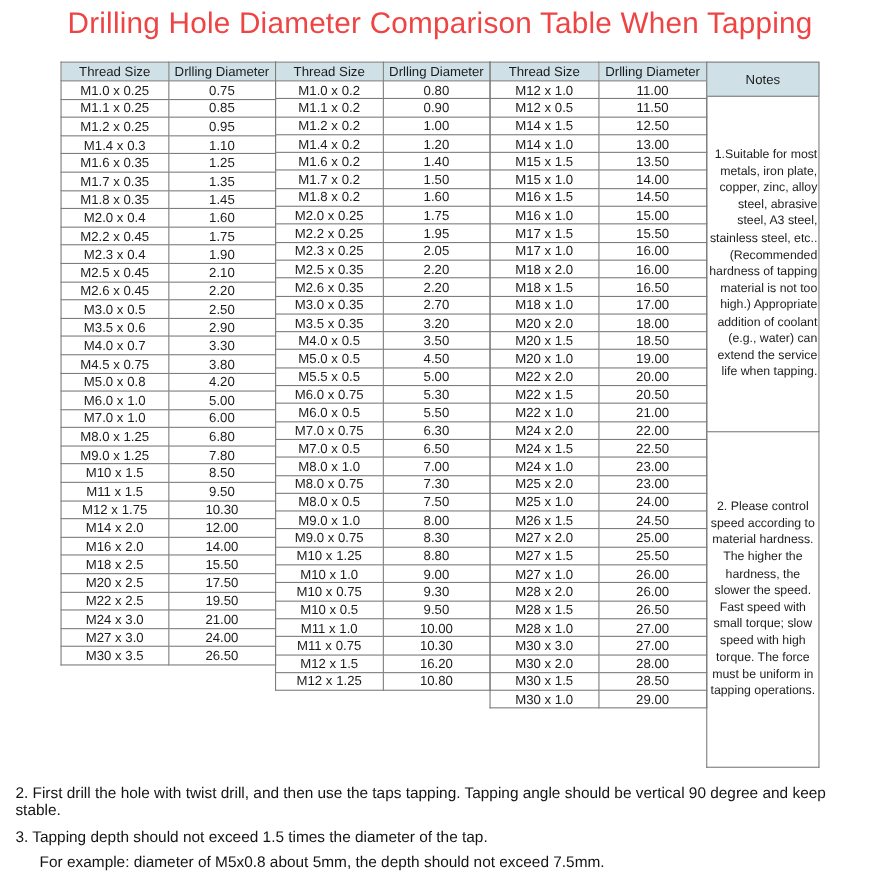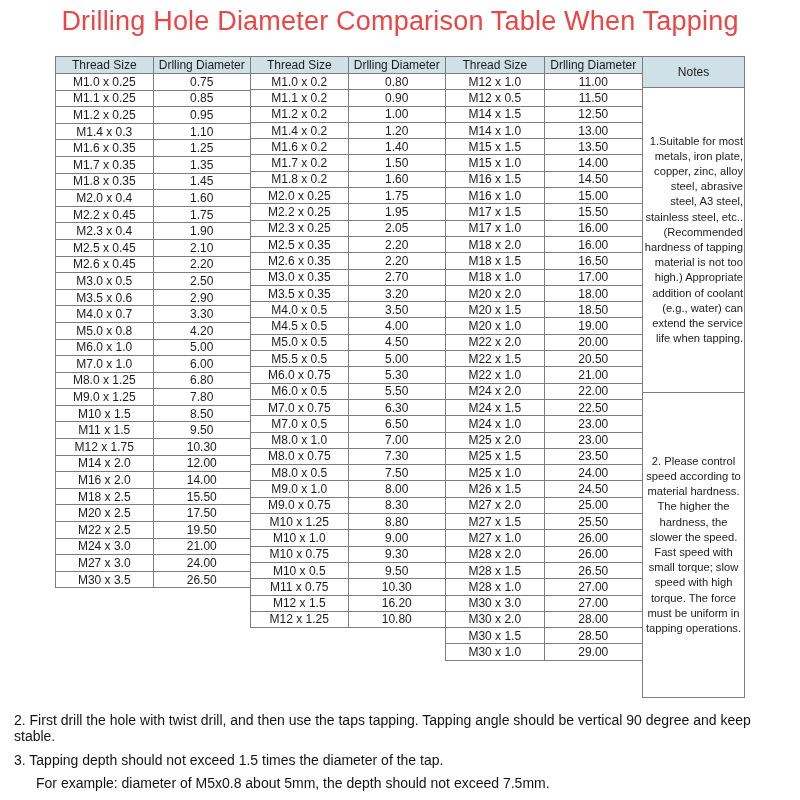--- a/index.html
+++ b/index.html
@@ -130,20 +130,24 @@
         </tr>
         <tr>
           <td>M3.5 x 0.6</td>
           <td>2.90</td>
         </tr>
         <tr>
           <td>M4.0 x 0.7</td>
           <td>3.30</td>
         </tr>
         <tr>
+          <td>M4.5 x 0.75</td>
+          <td>3.80</td>
+        </tr>
+        <tr>
           <td>M5.0 x 0.8</td>
           <td>4.20</td>
         </tr>
         <tr>
           <td>M6.0 x 1.0</td>
           <td>5.00</td>
         </tr>
         <tr>
           <td>M7.0 x 1.0</td>
           <td>6.00</td>
@@ -265,24 +269,20 @@
         </tr>
         <tr>
           <td>M3.5 x 0.35</td>
           <td>3.20</td>
         </tr>
         <tr>
           <td>M4.0 x 0.5</td>
           <td>3.50</td>
         </tr>
         <tr>
-          <td>M4.5 x 0.5</td>
-          <td>4.00</td>
-        </tr>
-        <tr>
           <td>M5.0 x 0.5</td>
           <td>4.50</td>
         </tr>
         <tr>
           <td>M5.5 x 0.5</td>
           <td>5.00</td>
         </tr>
         <tr>
           <td>M6.0 x 0.75</td>
           <td>5.30</td>
@@ -327,20 +327,24 @@
           <td>M10 x 1.0</td>
           <td>9.00</td>
         </tr>
         <tr>
           <td>M10 x 0.75</td>
           <td>9.30</td>
         </tr>
         <tr>
           <td>M10 x 0.5</td>
           <td>9.50</td>
+        </tr>
+        <tr>
+          <td>M11 x 1.0</td>
+          <td>10.00</td>
         </tr>
         <tr>
           <td>M11 x 0.75</td>
           <td>10.30</td>
         </tr>
         <tr>
           <td>M12 x 1.5</td>
           <td>16.20</td>
         </tr>
         <tr>
@@ -444,24 +448,20 @@
         </tr>
         <tr>
           <td>M24 x 1.0</td>
           <td>23.00</td>
         </tr>
         <tr>
           <td>M25 x 2.0</td>
           <td>23.00</td>
         </tr>
         <tr>
-          <td>M25 x 1.5</td>
-          <td>23.50</td>
-        </tr>
-        <tr>
           <td>M25 x 1.0</td>
           <td>24.00</td>
         </tr>
         <tr>
           <td>M26 x 1.5</td>
           <td>24.50</td>
         </tr>
         <tr>
           <td>M27 x 2.0</td>
           <td>25.00</td>

